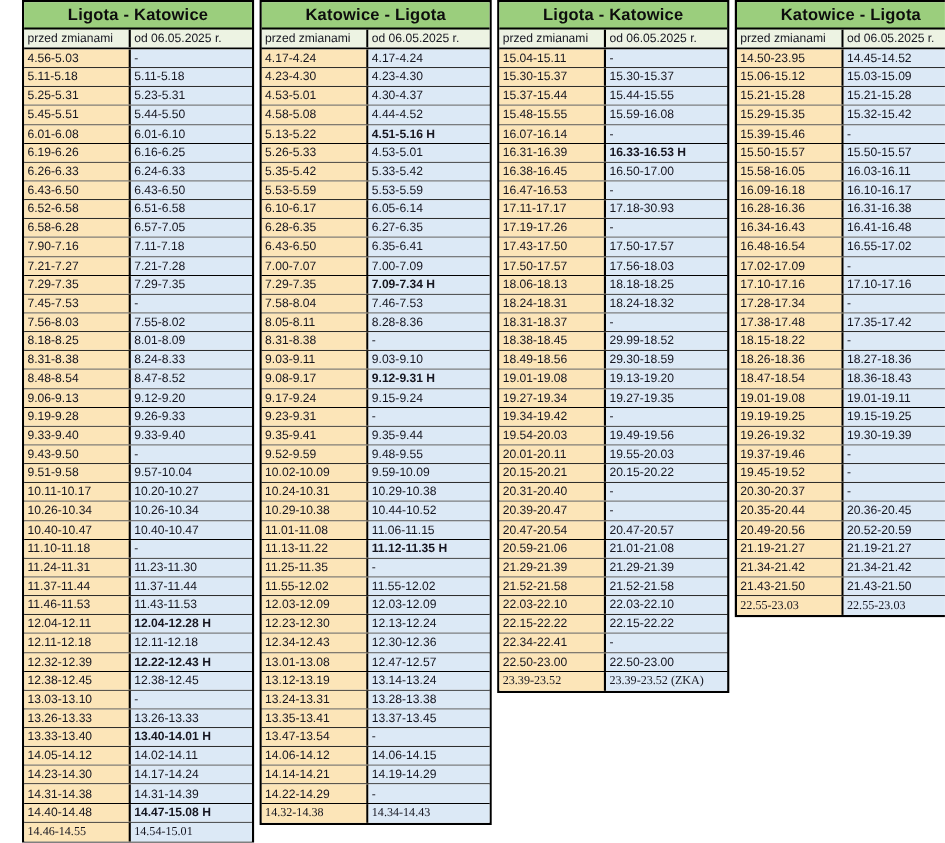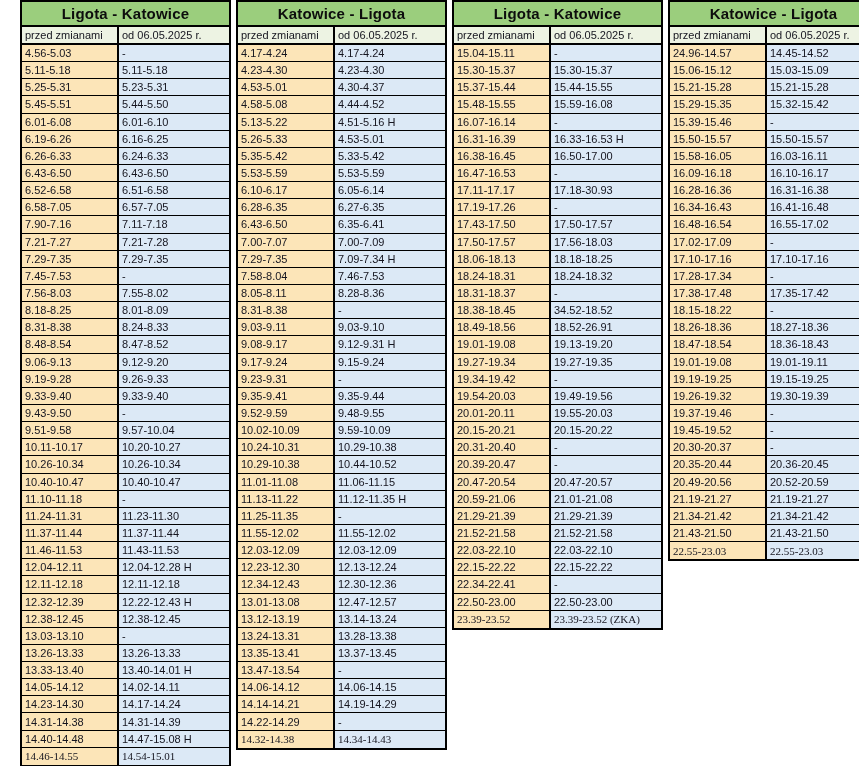--- a/index.html
+++ b/index.html
@@ -22,21 +22,21 @@
   .cell{
     box-sizing:border-box;padding-left:3px;font-size:11px;
     display:flex;align-items:center;white-space:nowrap;overflow:hidden;
   }
   .c1{width:97px;flex:0 0 97px;border-right:2px solid #000;background:#fce5b8;}
   .c2{flex:1;background:#dce9f6;}
   .subcell{font-weight:normal;font-size:11px;}
   .subcell.c1,.subcell.c2{background:#edf3e3;}
   .row{display:flex;height:17.15px;box-sizing:border-box;border-bottom:1.5px solid #000;}
   .row:last-child{border-bottom:none;font-family:Liberation Serif, serif;}
-  .bold{font-weight:normal;}
+  .bold{font-weight:bold;}
 </style>
 </head>
 <body>
 
 <div class="board">
 
   <section class="tt">
     <div class="tt-title">Ligota - Katowice</div>
     <div class="tt-sub">
       <div class="cell c1 subcell">przed zmianami</div>
@@ -73,21 +73,21 @@
         </div>
         <div class="row">
           <div class="cell c1">6.43-6.50</div>
           <div class="cell c2">6.43-6.50</div>
         </div>
         <div class="row">
           <div class="cell c1">6.52-6.58</div>
           <div class="cell c2">6.51-6.58</div>
         </div>
         <div class="row">
-          <div class="cell c1">6.58-7.05</div>
+          <div class="cell c1">6.58-6.28</div>
           <div class="cell c2">6.57-7.05</div>
         </div>
         <div class="row">
           <div class="cell c1">7.90-7.16</div>
           <div class="cell c2">7.11-7.18</div>
         </div>
         <div class="row">
           <div class="cell c1">7.21-7.27</div>
           <div class="cell c2">7.21-7.28</div>
         </div>
@@ -450,25 +450,25 @@
         <div class="row">
           <div class="cell c1">18.24-18.31</div>
           <div class="cell c2">18.24-18.32</div>
         </div>
         <div class="row">
           <div class="cell c1">18.31-18.37</div>
           <div class="cell c2">-</div>
         </div>
         <div class="row">
           <div class="cell c1">18.38-18.45</div>
-          <div class="cell c2">34.52-18.52</div>
+          <div class="cell c2">29.99-18.52</div>
         </div>
         <div class="row">
           <div class="cell c1">18.49-18.56</div>
-          <div class="cell c2">18.52-26.91</div>
+          <div class="cell c2">29.30-18.59</div>
         </div>
         <div class="row">
           <div class="cell c1">19.01-19.08</div>
           <div class="cell c2">19.13-19.20</div>
         </div>
         <div class="row">
           <div class="cell c1">19.27-19.34</div>
           <div class="cell c2">19.27-19.35</div>
         </div>
         <div class="row">
@@ -535,21 +535,21 @@
   </section>
 
   <section class="tt">
     <div class="tt-title">Katowice - Ligota</div>
     <div class="tt-sub">
       <div class="cell c1 subcell">przed zmianami</div>
       <div class="cell c2 subcell">od 06.05.2025 r.</div>
     </div>
     <div class="tt-body">
         <div class="row">
-          <div class="cell c1">24.96-14.57</div>
+          <div class="cell c1">14.50-23.95</div>
           <div class="cell c2">14.45-14.52</div>
         </div>
         <div class="row">
           <div class="cell c1">15.06-15.12</div>
           <div class="cell c2">15.03-15.09</div>
         </div>
         <div class="row">
           <div class="cell c1">15.21-15.28</div>
           <div class="cell c2">15.21-15.28</div>
         </div>

